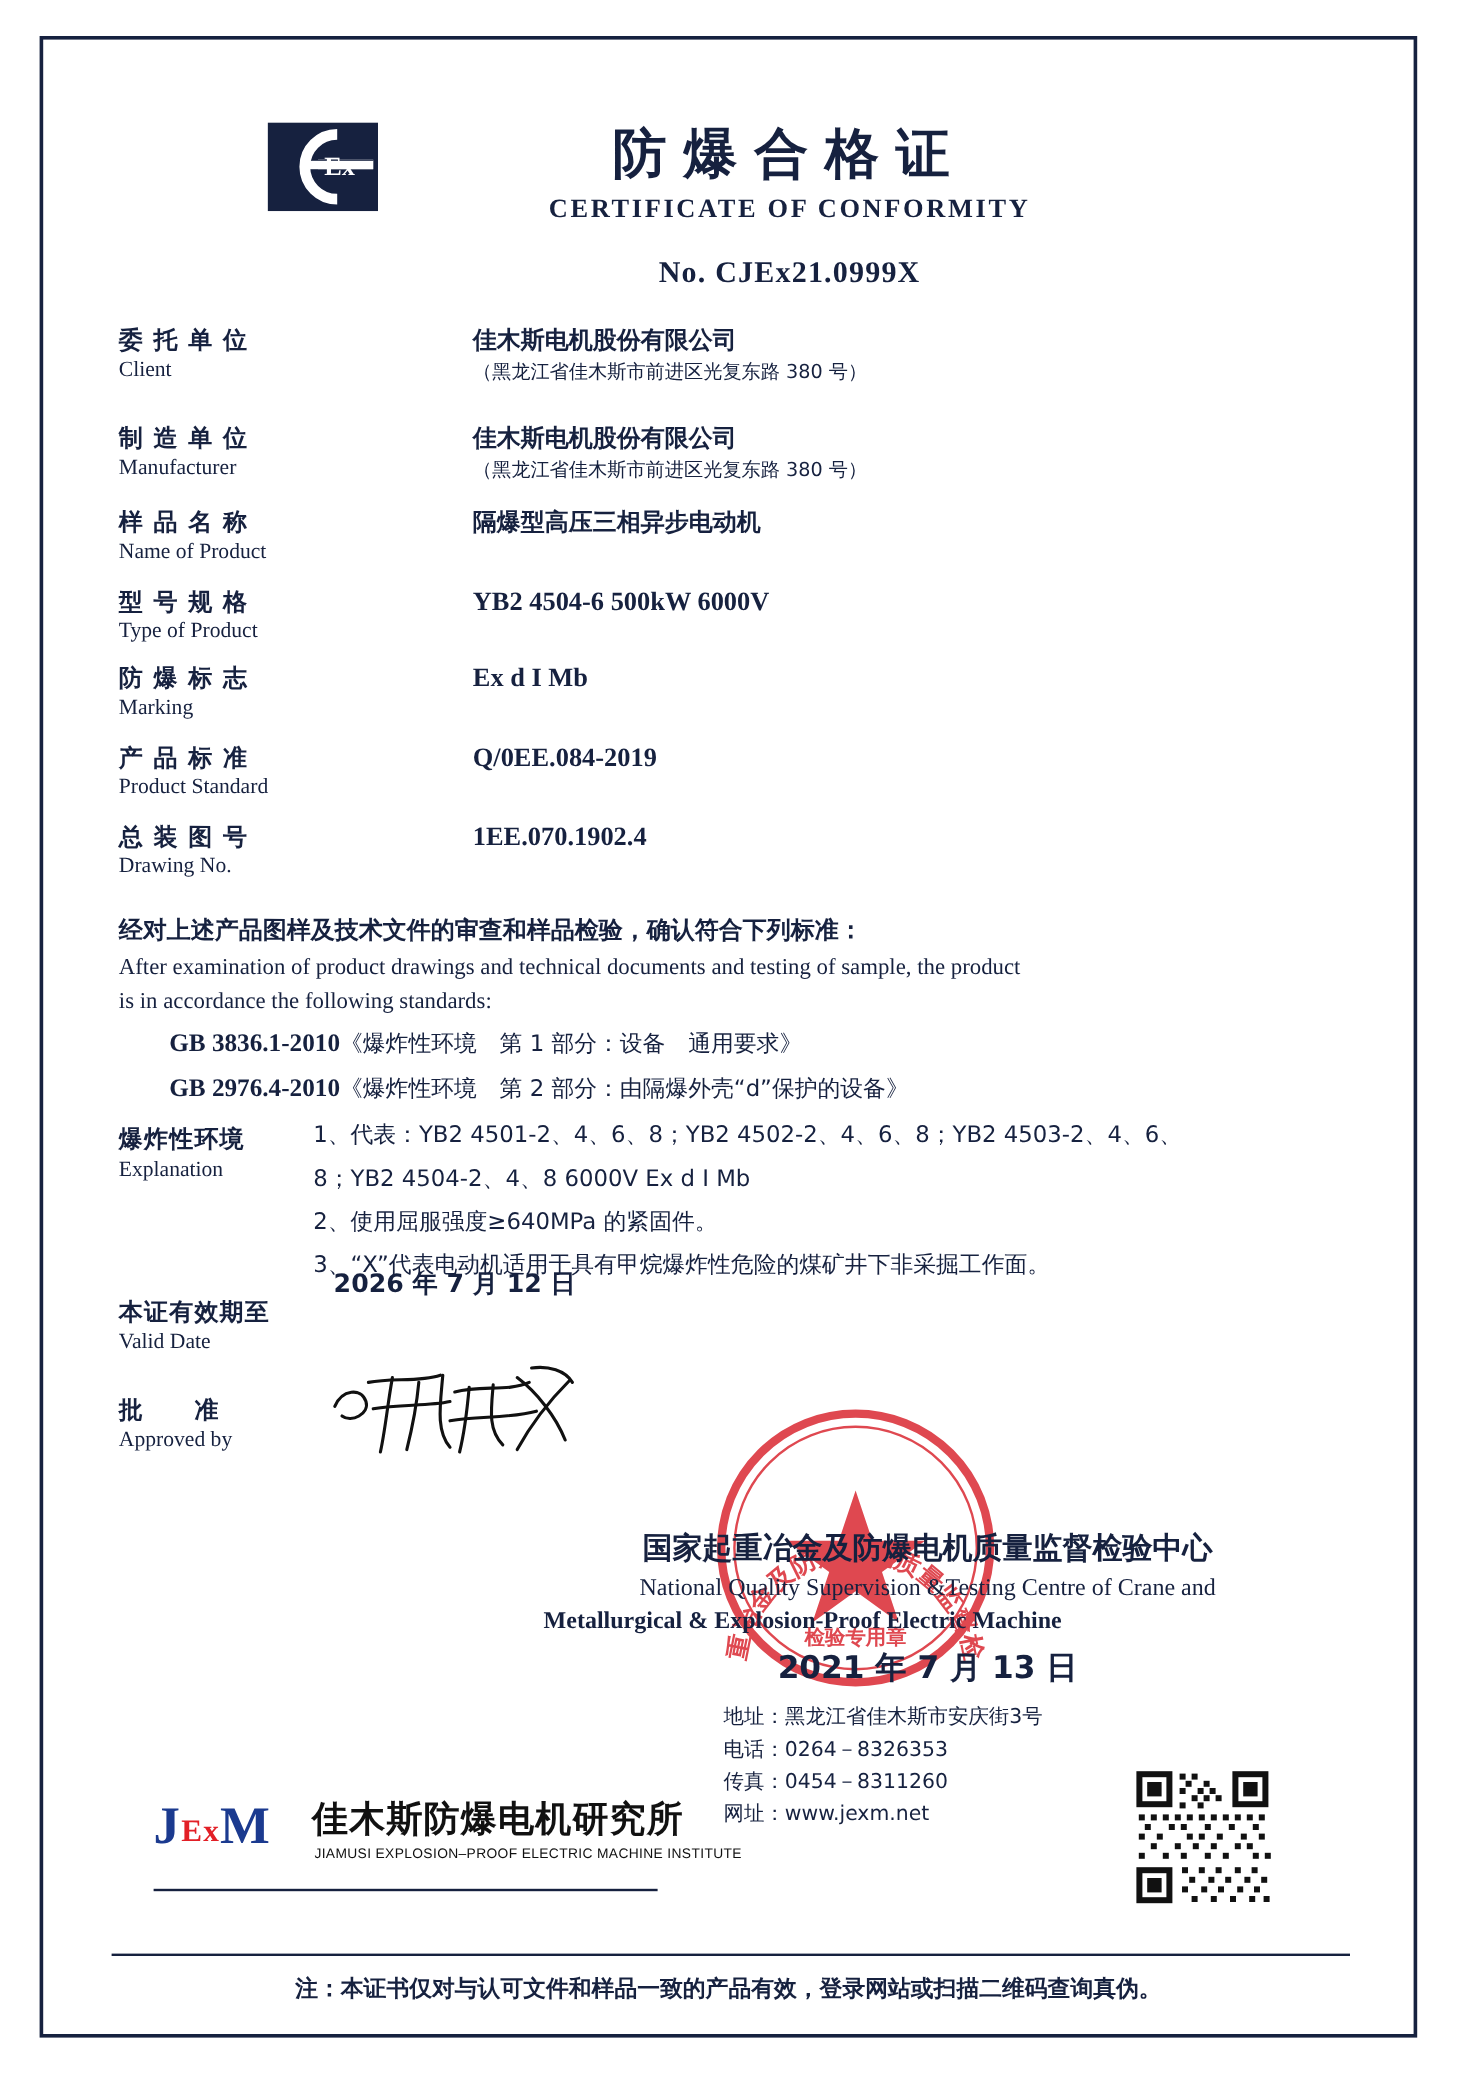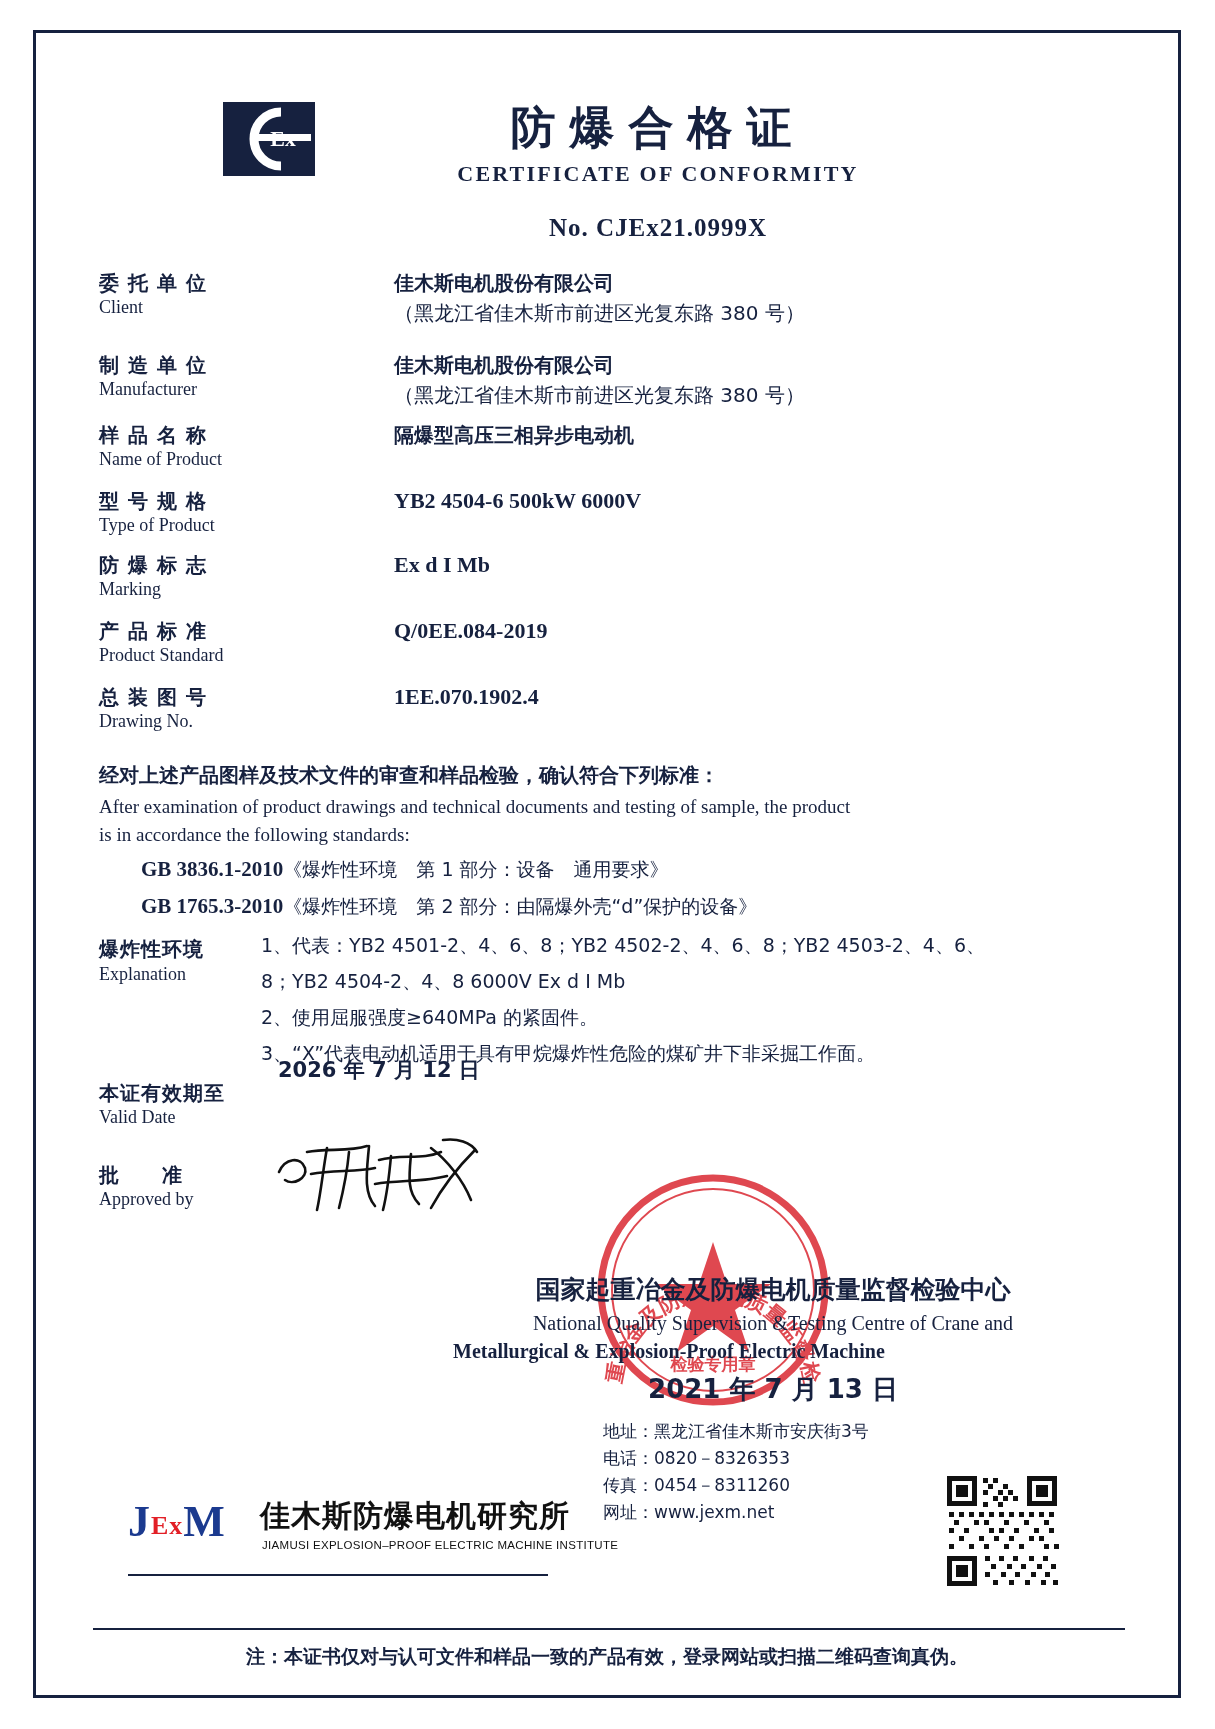--- a/index.html
+++ b/index.html
@@ -129,21 +129,21 @@
   .field .value-main.serif {
     font-family: "Liberation Serif", serif;
     font-weight: bold;
     font-size: 22px;
   }
   .field .value-sub {
     position: absolute;
     left: 295px;
     top: 30px;
     font-family: "DejaVu Sans", sans-serif;
-    font-size: 20px;
+    font-size: 16px;
     color: #16213f;
     white-space: nowrap;
   }
 
   
   .para-cn {
     position: absolute;
     left: 66px;
     font-family: "DejaVu Sans", sans-serif;
     font-weight: bold;
@@ -446,21 +446,21 @@
     </div>
 
     <div class="para-cn" style="top:732px">经对上述产品图样及技术文件的审查和样品检验，确认符合下列标准：</div>
     <div class="para-en" style="top:766px">After examination of product drawings and technical documents and testing of sample, the product</div>
     <div class="para-en" style="top:794px">is in accordance the following standards:</div>
 
     <div class="std-line" style="top:827px">
       <span class="gb">GB 3836.1-2010</span><span>《爆炸性环境　第 1 部分：设备　通用要求》</span>
     </div>
     <div class="std-line" style="top:864px">
-      <span class="gb">GB 1765.3-2010</span><span>《爆炸性环境　第 2 部分：由隔爆外壳“d”保护的设备》</span>
+      <span class="gb">GB 2976.4-2010</span><span>《爆炸性环境　第 2 部分：由隔爆外壳“d”保护的设备》</span>
     </div>
 
     <div class="expl-label-cn">爆炸性环境</div>
     <div class="expl-label-en">Explanation</div>
     <div class="expl-line" style="top:903px">1、代表：YB2 4501-2、4、6、8；YB2 4502-2、4、6、8；YB2 4503-2、4、6、</div>
     <div class="expl-line" style="top:939px">8；YB2 4504-2、4、8  6000V  Ex d I Mb</div>
     <div class="expl-line" style="top:975px">2、使用屈服强度≥640MPa 的紧固件。</div>
     <div class="expl-line" style="top:1011px">3、“X”代表电动机适用于具有甲烷爆炸性危险的煤矿井下非采掘工作面。</div>
 
     <div class="field" style="top:1050px">
@@ -518,21 +518,21 @@
       <div class="footer-logo-mark">
         <span>J</span><span class="ex-small">Ex</span><span>M</span>
       </div>
       <div class="footer-name-cn">佳木斯防爆电机研究所</div>
       <div class="footer-name-en">JIAMUSI EXPLOSION–PROOF ELECTRIC MACHINE INSTITUTE</div>
     </div>
     <div class="footer-rule"></div>
 
     <div class="contact">
       <div>地址：黑龙江省佳木斯市安庆街3号</div>
-      <div>电话：0820－8326353</div>
+      <div>电话：0264－8326353</div>
       <div>传真：0454－8311260</div>
       <div>网址：www.jexm.net</div>
     </div>
 
     <div class="qr">
       <svg width="118" height="118" viewBox="0 0 118 118">
         <rect width="118" height="118" fill="#ffffff"></rect>
         <g fill="#111111">
           <rect x="4" y="4" width="30" height="30"></rect>
           <rect x="9" y="9" width="20" height="20" fill="#ffffff"></rect>

